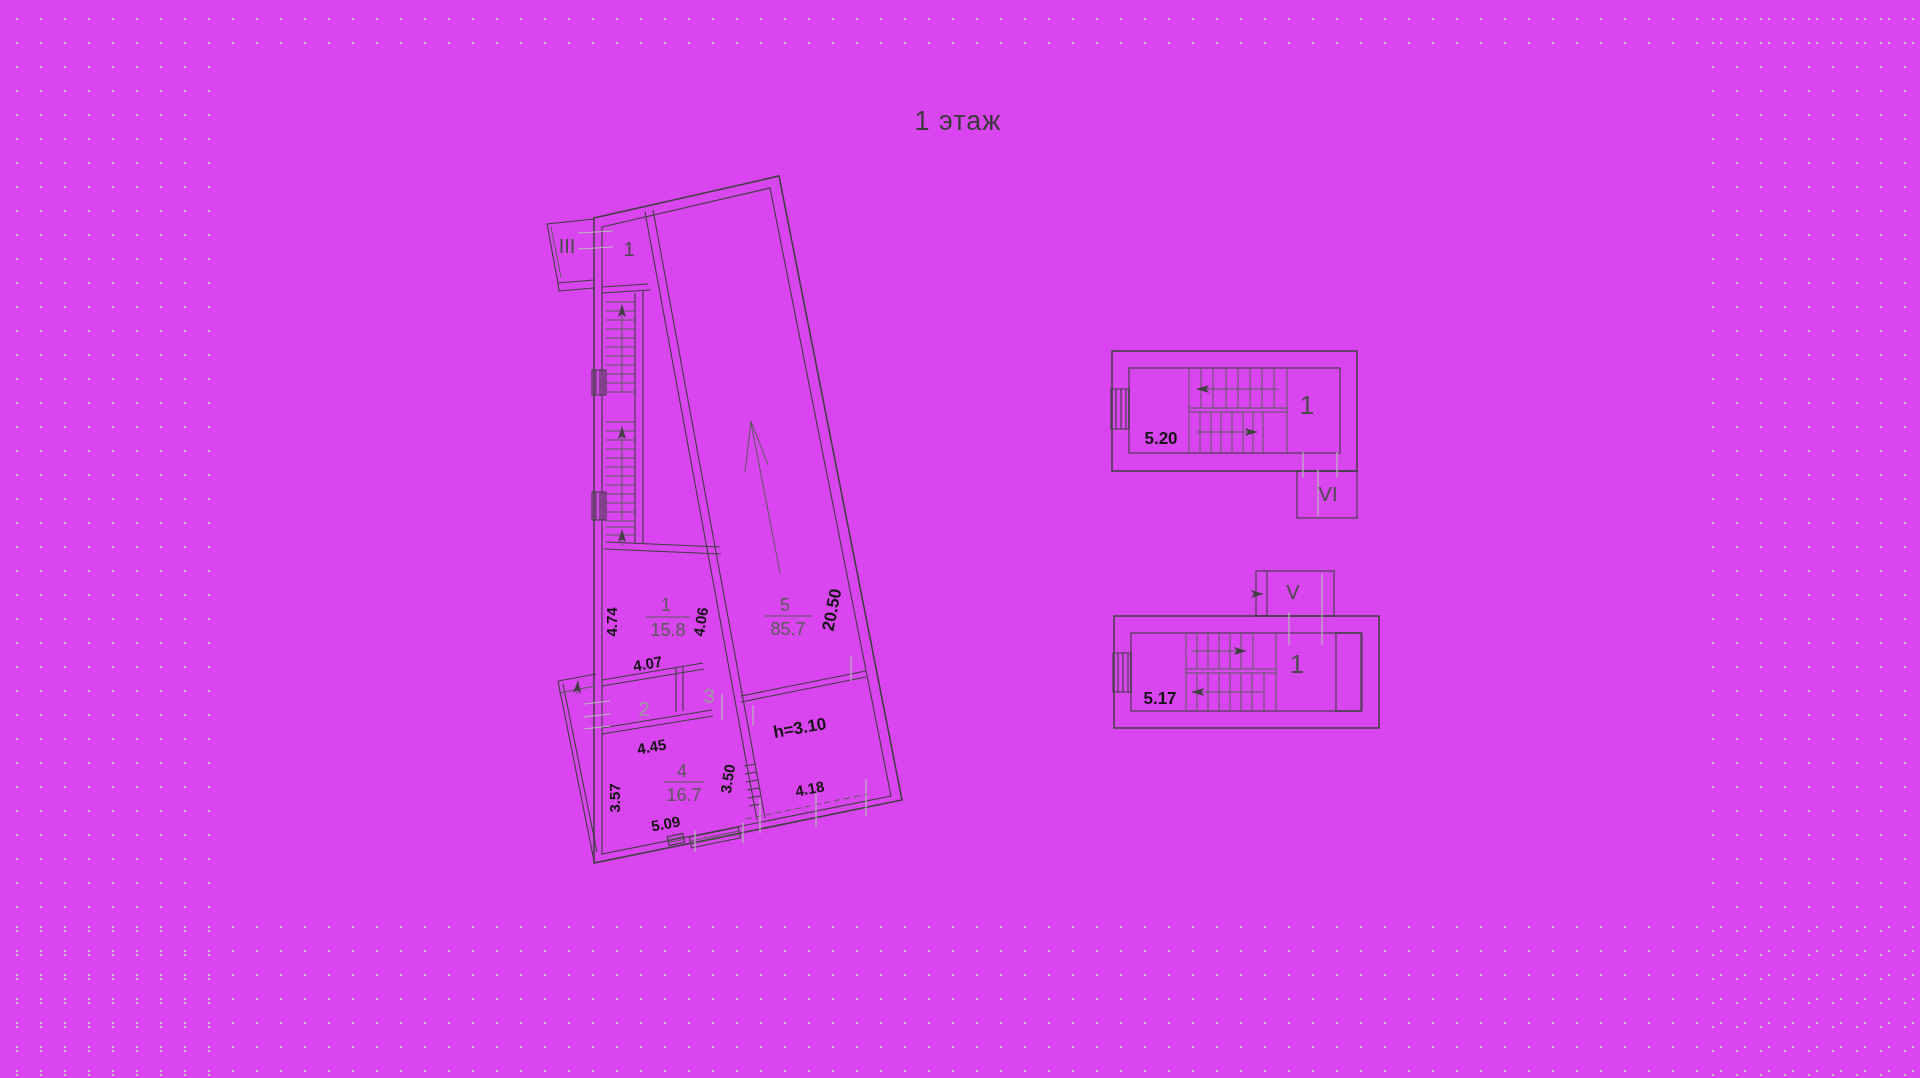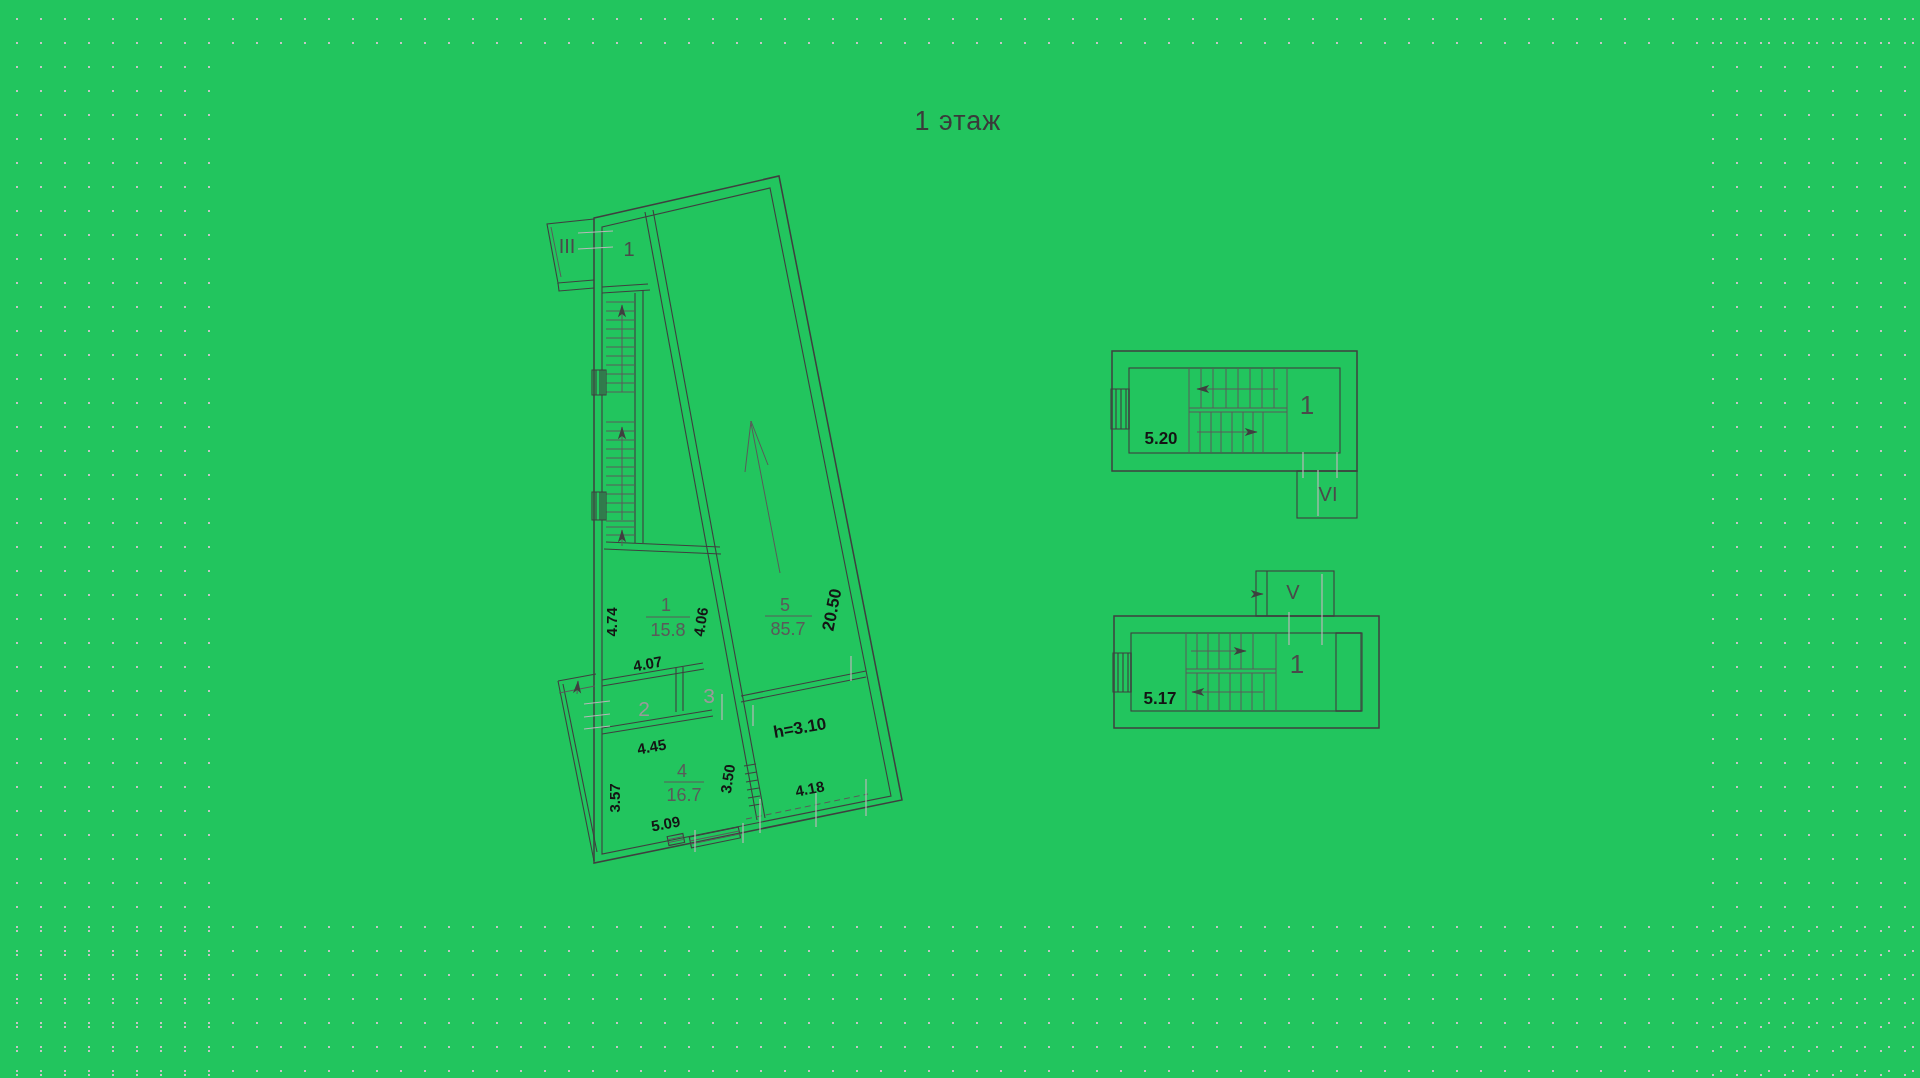--- a/index.html
+++ b/index.html
@@ -1,16 +1,16 @@
 <!DOCTYPE html>
 <html><head>
 <meta charset="utf-8">
 <style>
   html,body{margin:0;padding:0;background:#fff;}
-  .stage{position:relative;width:1920px;height:1078px;background:#22c55e;overflow:hidden;
+  .stage{position:relative;width:1920px;height:1078px;background:#d946ef;overflow:hidden;
          font-family:"Liberation Sans",sans-serif;}
   .dots{position:absolute;
         background-image:radial-gradient(circle,#c6c6c6 1.2px,rgba(0,0,0,0) 1.4px);
         background-size:24px 24px;background-position:5px 7px;}
   .dots-left{left:0;top:0;width:232px;height:1078px;}
   .dots-right{left:1696px;top:0;width:224px;height:1078px;}
   .dots-top{left:0;top:0;width:1920px;height:66px;}
   .dots-bottom{left:0;top:908px;width:1920px;height:170px;}
   .title{position:absolute;left:858px;top:106px;width:200px;text-align:center;
          font-size:27px;color:#3a3a3a;letter-spacing:1px;}

